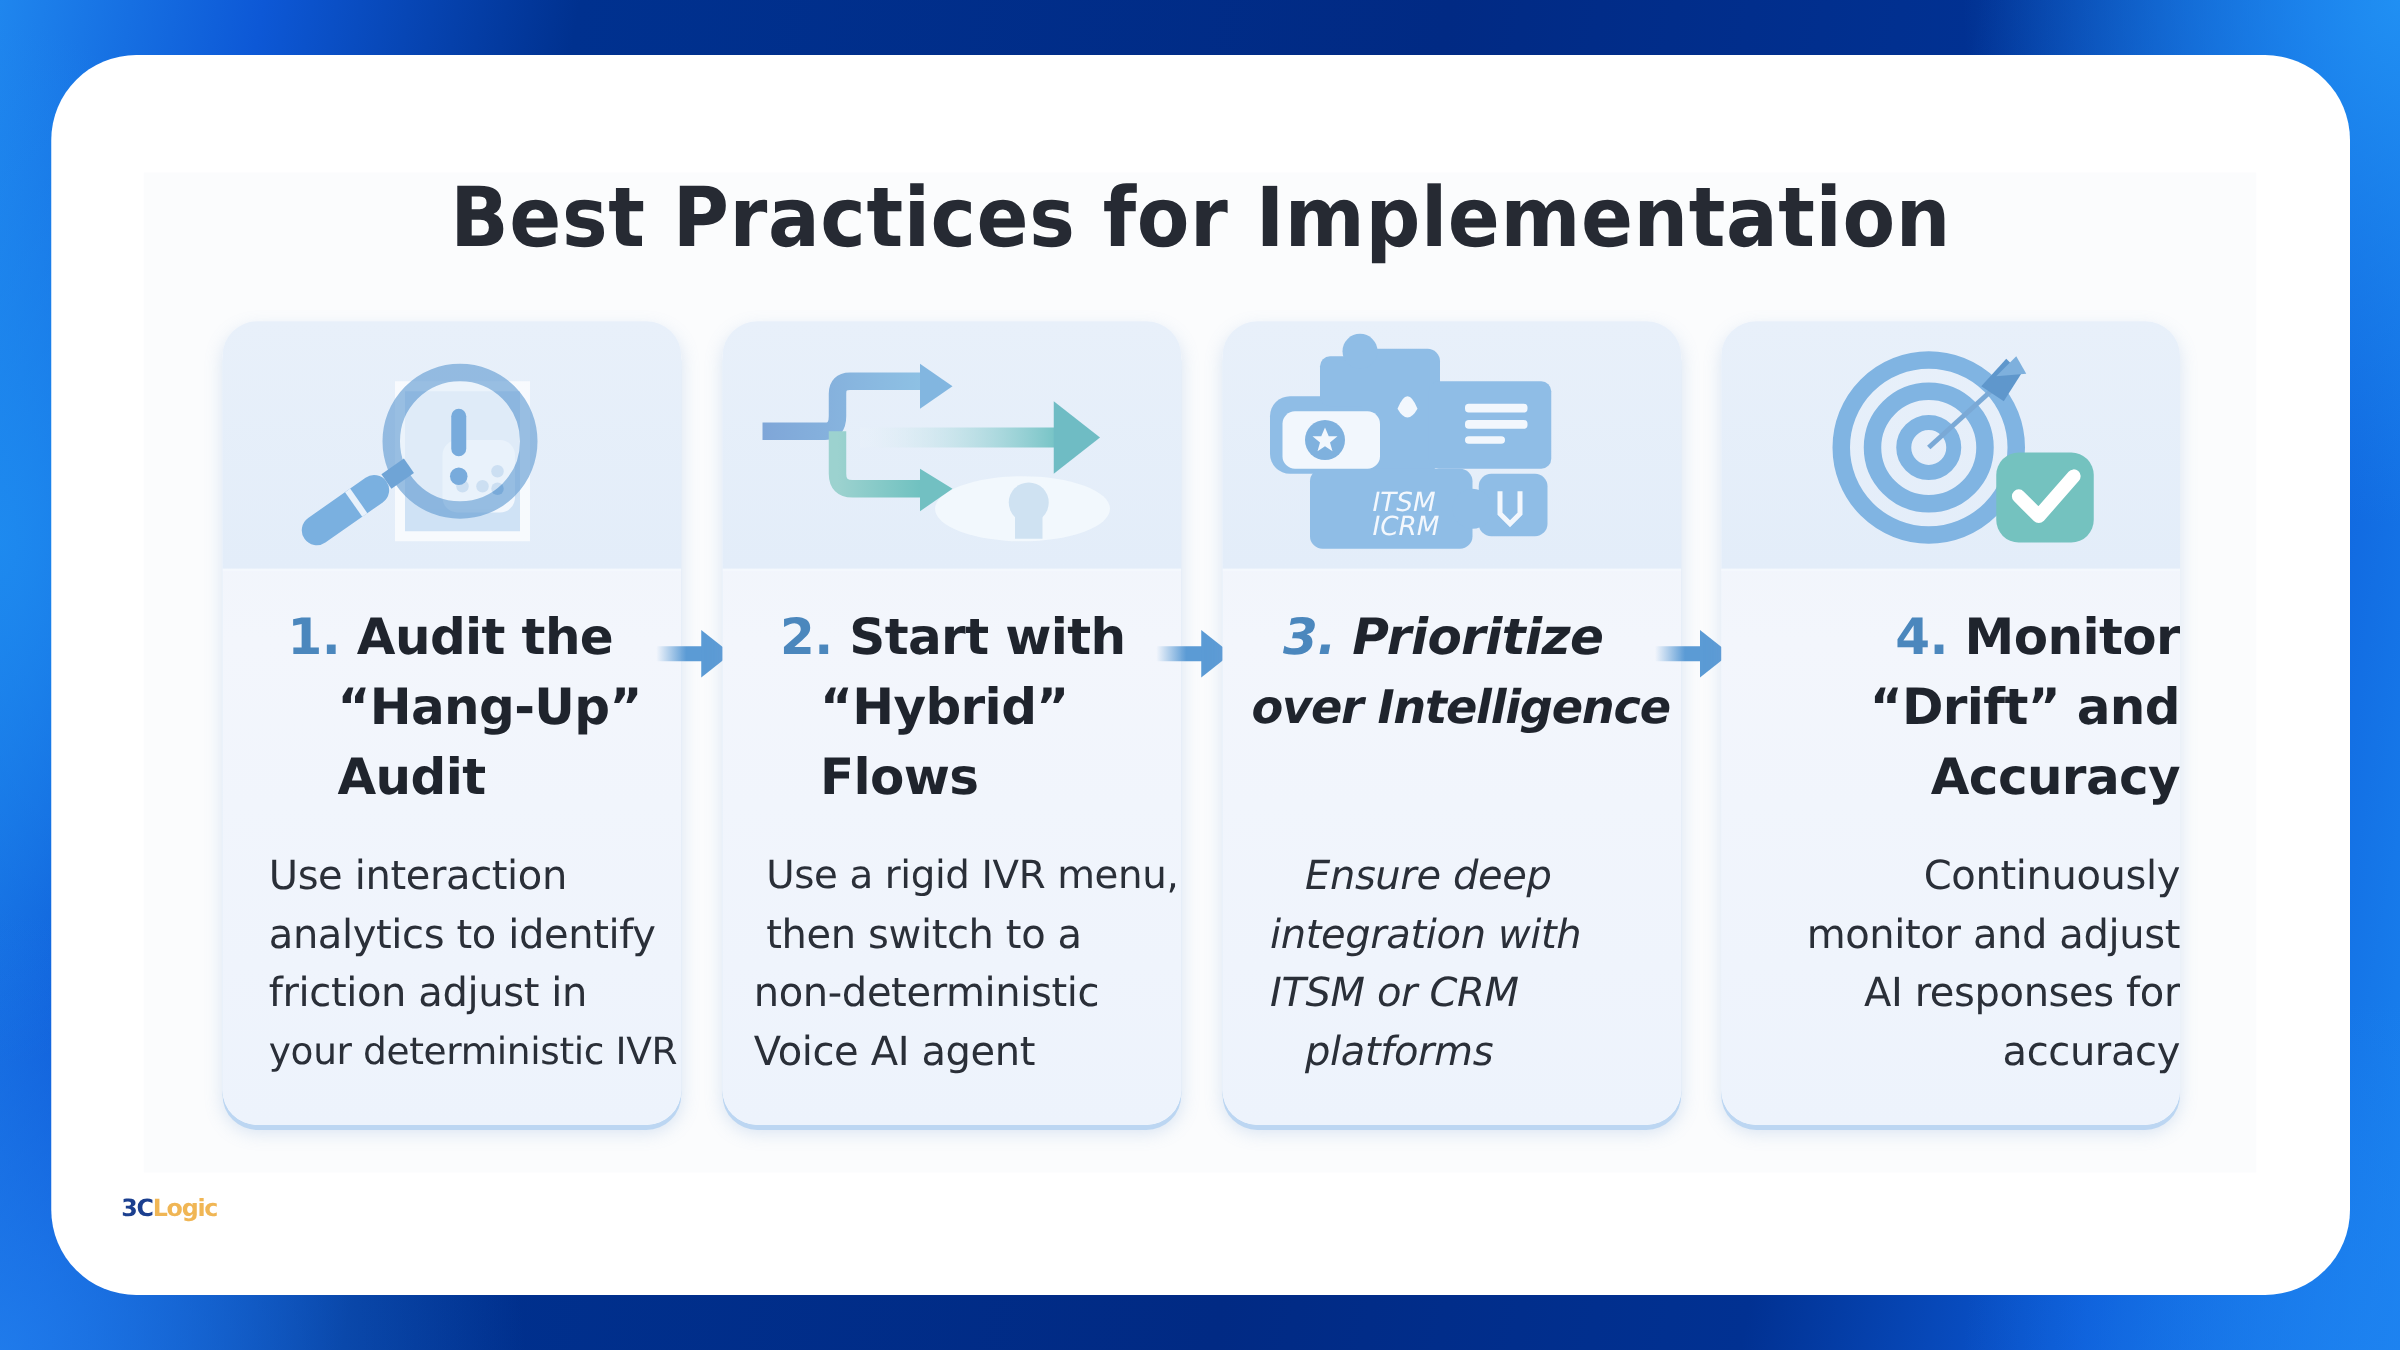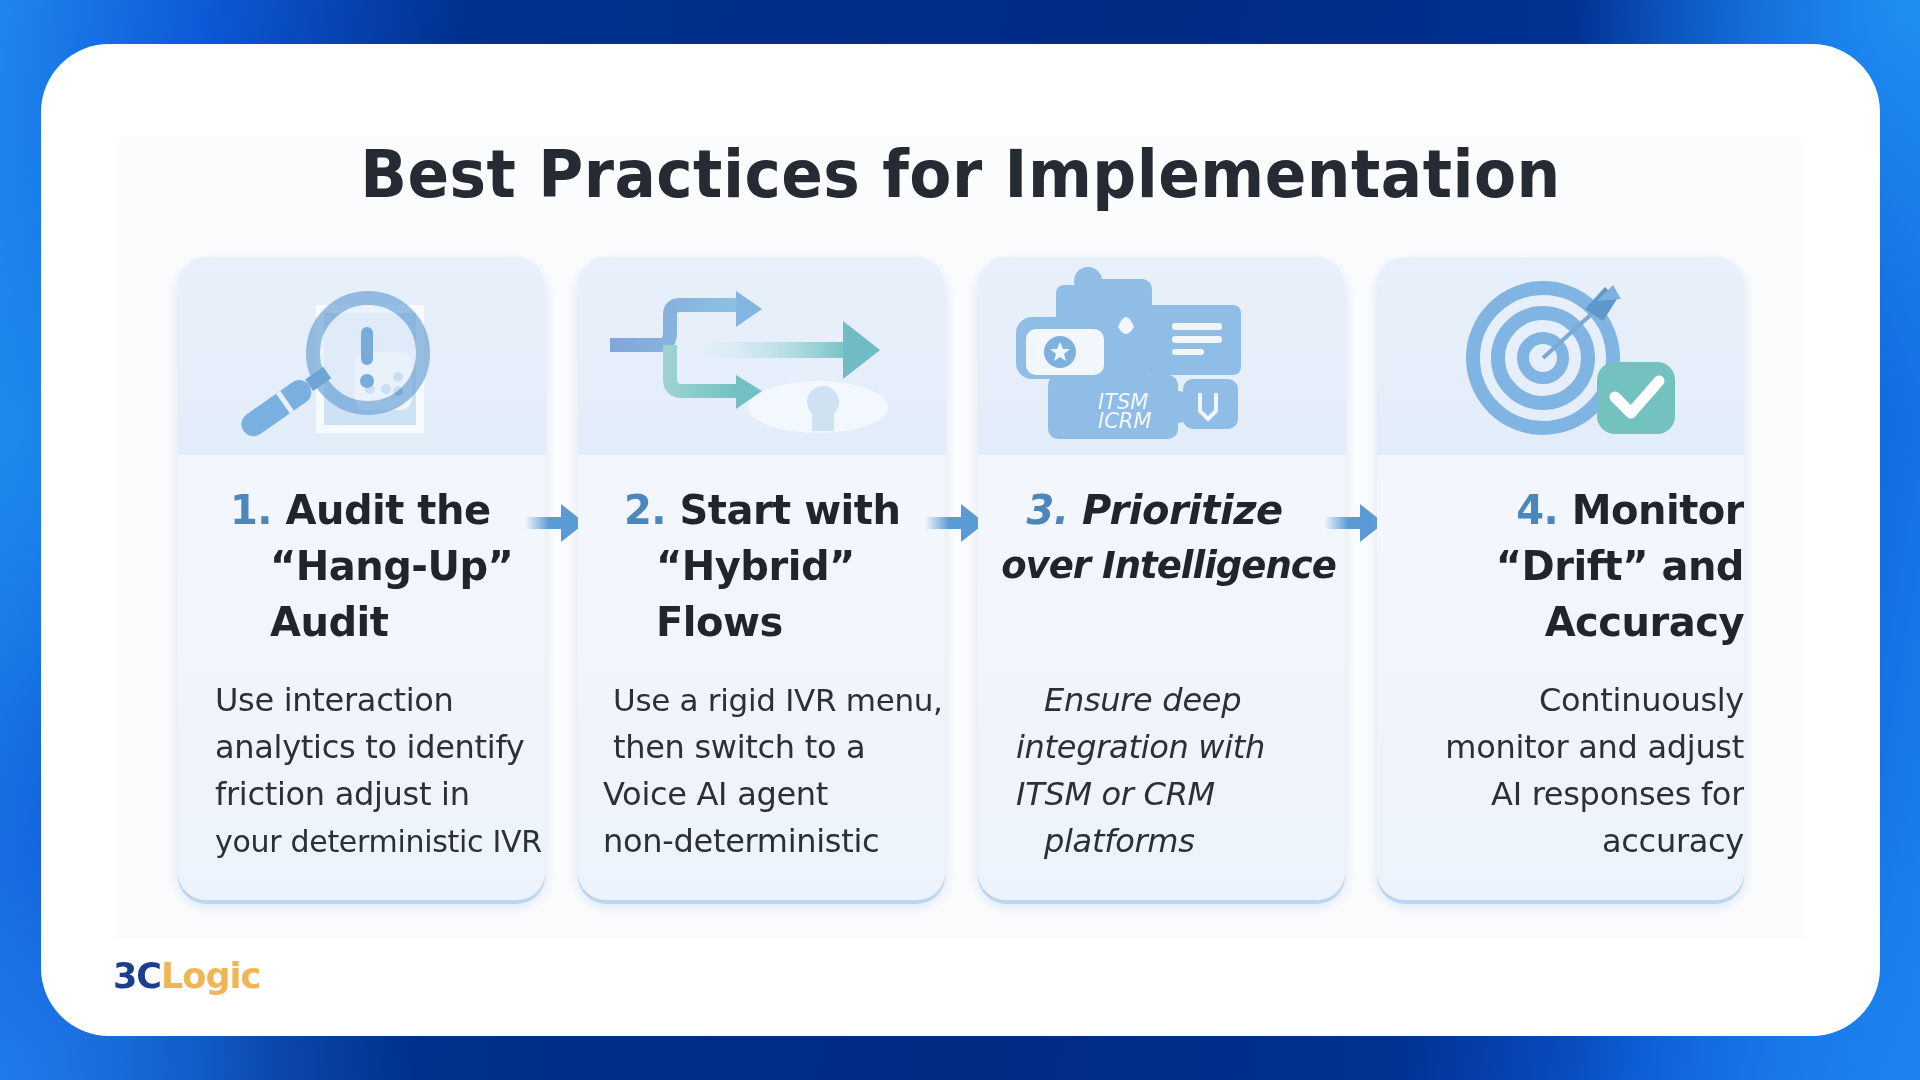--- a/index.html
+++ b/index.html
@@ -50,22 +50,22 @@
     .card-heading .num { color: #4b87bd; }
     .card-heading .line { display: block; white-space: nowrap; margin-left: 14px; }
     .card-body {
       position: absolute; left: 0; right: 0; top: 420px;
       font-size: 32px; color: #2a2f38; line-height: 47px;
       font-family: "DejaVu Sans", sans-serif; letter-spacing: -0.3px;
     }
     .card-body .line { display: block; white-space: nowrap; }
     .arrow { position: absolute; top: 458px; width: 62px; height: 42px; }
     .logo {
-      position: absolute; left: 56px; top: 912px; font-size: 35px; font-weight: 700;
-      font-family: "DejaVu Sans", sans-serif; letter-spacing: -1px; margin-left: 16px;
+      position: absolute; left: 56px; top: 912px; font-size: 19px; font-weight: 700;
+      font-family: "DejaVu Sans", sans-serif; letter-spacing: -1px;
     }
     .logo .l1 { color: #1b3f8f; }
     .logo .l2 { color: #f0b655; }
   </style>
 </head>
 <body>
 
 <div class="bg-glow"></div>
 
 <div class="slide">
@@ -146,22 +146,22 @@
       </svg>
     </div>
     <div class="card-heading" style="padding-left:32px;">
       <span class="line"><span class="num">2.</span> <span>Start with</span></span>
       <span class="line" style="padding-left:32px;">“Hybrid”</span>
       <span class="line" style="padding-left:32px;">Flows</span>
     </div>
     <div class="card-body" style="padding-left:25px;">
       <span class="line" style="padding-left:10px;font-size:31px;">Use a rigid IVR menu,</span>
       <span class="line" style="padding-left:10px;">then switch to a</span>
+      <span class="line">non-deterministic</span>
       <span class="line">Voice AI agent</span>
-      <span class="line">non-deterministic</span>
     </div>
   </div>
 
   <svg class="arrow" style="left:884px;" viewBox="0 0 62 42">
     <defs>
         <linearGradient id="ag2" x1="0" x2="1">
           <stop offset="0" stop-color="#5b9bd5" stop-opacity="0"></stop>
           <stop offset="0.6" stop-color="#5b9bd5"></stop>
         </linearGradient>
       </defs>

